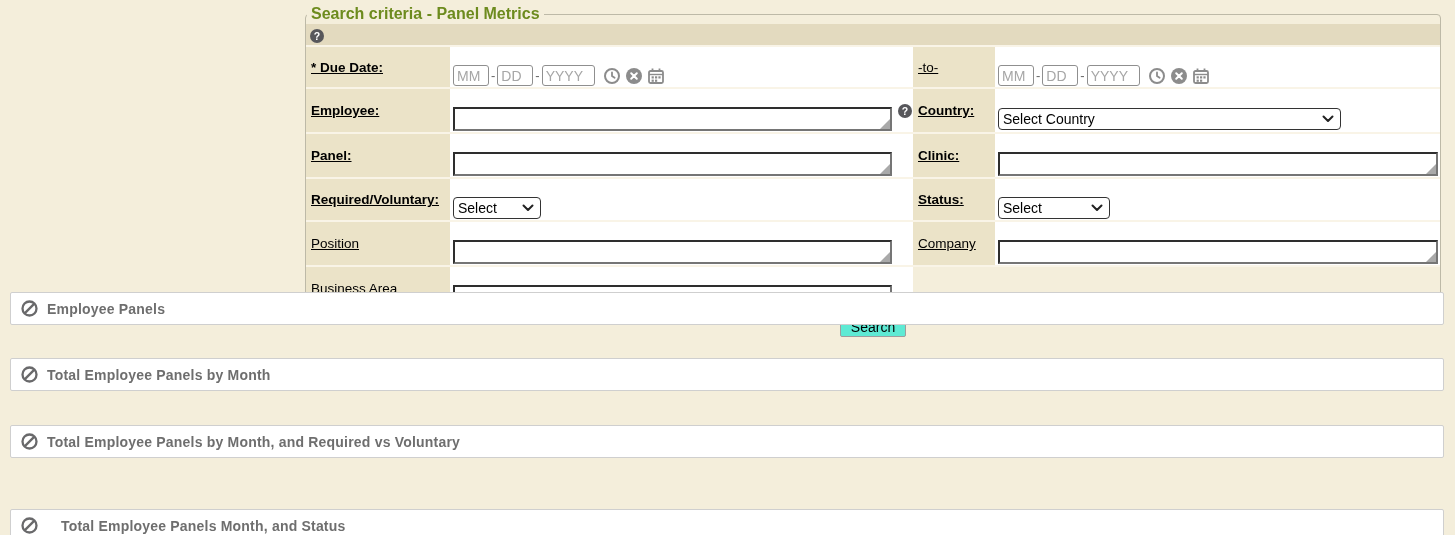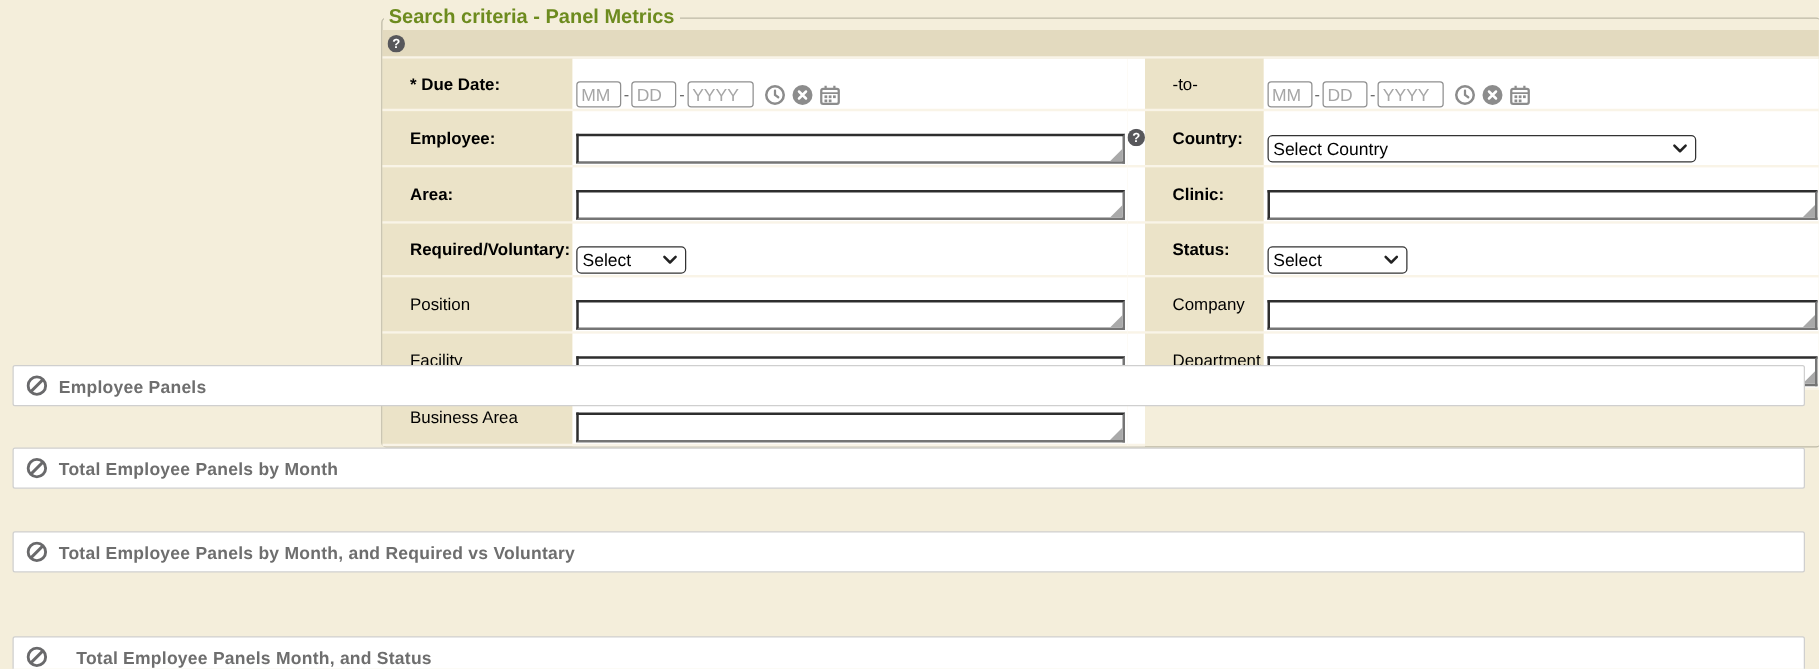--- a/index.html
+++ b/index.html
@@ -21,22 +21,22 @@
     color:#6d8b1e; font-weight:bold; font-size:16px;
     padding:0 4px; margin-left:1px; line-height:18px;
   }
   table.crit-tbl { width:100%; border-collapse:separate; border-spacing:0; }
   table.crit-tbl td { vertical-align:middle; }
   .hdr-bar {
     background:#e3dabf; height:19px; padding:2px 0 1px 4px;
     border-bottom:2px solid #f9f4e7;
   }
   .lbl, .lbl-r {
-    background:#ebe3c8; font-size:13.5px; padding:0 2px 0 22px;
-    border-bottom:2px solid #f9f4e7; height:27px; white-space:nowrap;
+    background:#ebe3c8; font-size:13.5px; padding:0 2px 0 5px;
+    border-bottom:2px solid #f9f4e7; height:27px; white-space:nowrap;text-decoration:underline;
   }
   .b { font-weight:bold; }
   .col-lbl-l { width:144px; }
   .col-fld-l { width:447px; }
   .col-mid   { width:16px; }
   .col-lbl-r { width:82px; }
   .fld {
     background:#fff; border-bottom:2px solid #f9f4e7;
     padding:18px 2px 1px 3px; height:27px;
   }
@@ -201,21 +201,21 @@
             <select class="sel w-cty">
               <option>Select Country</option>
             </select>
             <svg class="chev" width="12" height="8" viewBox="0 0 12 8">
               <path d="M1.5 1.5 L6 6 L10.5 1.5" fill="none" stroke="#222" stroke-width="2" stroke-linecap="round" stroke-linejoin="round"></path>
             </svg>
           </span>
         </td>
       </tr>
       <tr>
-        <td class="lbl b">Area:</td>
+        <td class="lbl b">Panel:</td>
         <td class="fld">
           <div class="ta-wrap">
             <textarea class="ta" style=""></textarea>
             <span class="grip"></span>
           </div>
         </td>
         <td class="mid"></td>
         <td class="lbl-r b">Clinic:</td>
         <td class="fld">
           <div class="ta-wrap" style="width:440px">
@@ -260,37 +260,20 @@
         <td class="mid"></td>
         <td class="lbl-r">Company</td>
         <td class="fld">
           <div class="ta-wrap" style="width:440px">
             <textarea class="ta" style=""></textarea>
             <span class="grip"></span>
           </div>
         </td>
       </tr>
       <tr>
-        <td class="lbl">Facility</td>
-        <td class="fld">
-          <div class="ta-wrap">
-            <textarea class="ta" style=""></textarea>
-            <span class="grip"></span>
-          </div>
-        </td>
-        <td class="mid"></td>
-        <td class="lbl-r">Department</td>
-        <td class="fld">
-          <div class="ta-wrap" style="width:440px">
-            <textarea class="ta" style=""></textarea>
-            <span class="grip"></span>
-          </div>
-        </td>
-      </tr>
-      <tr>
         <td class="lbl">Business Area</td>
         <td class="fld">
           <div class="ta-wrap">
             <textarea class="ta" style=""></textarea>
             <span class="grip"></span>
           </div>
         </td>
         <td class="mid"></td>
         <td class="lbl-r empty"></td>
         <td class="fld empty"></td>

